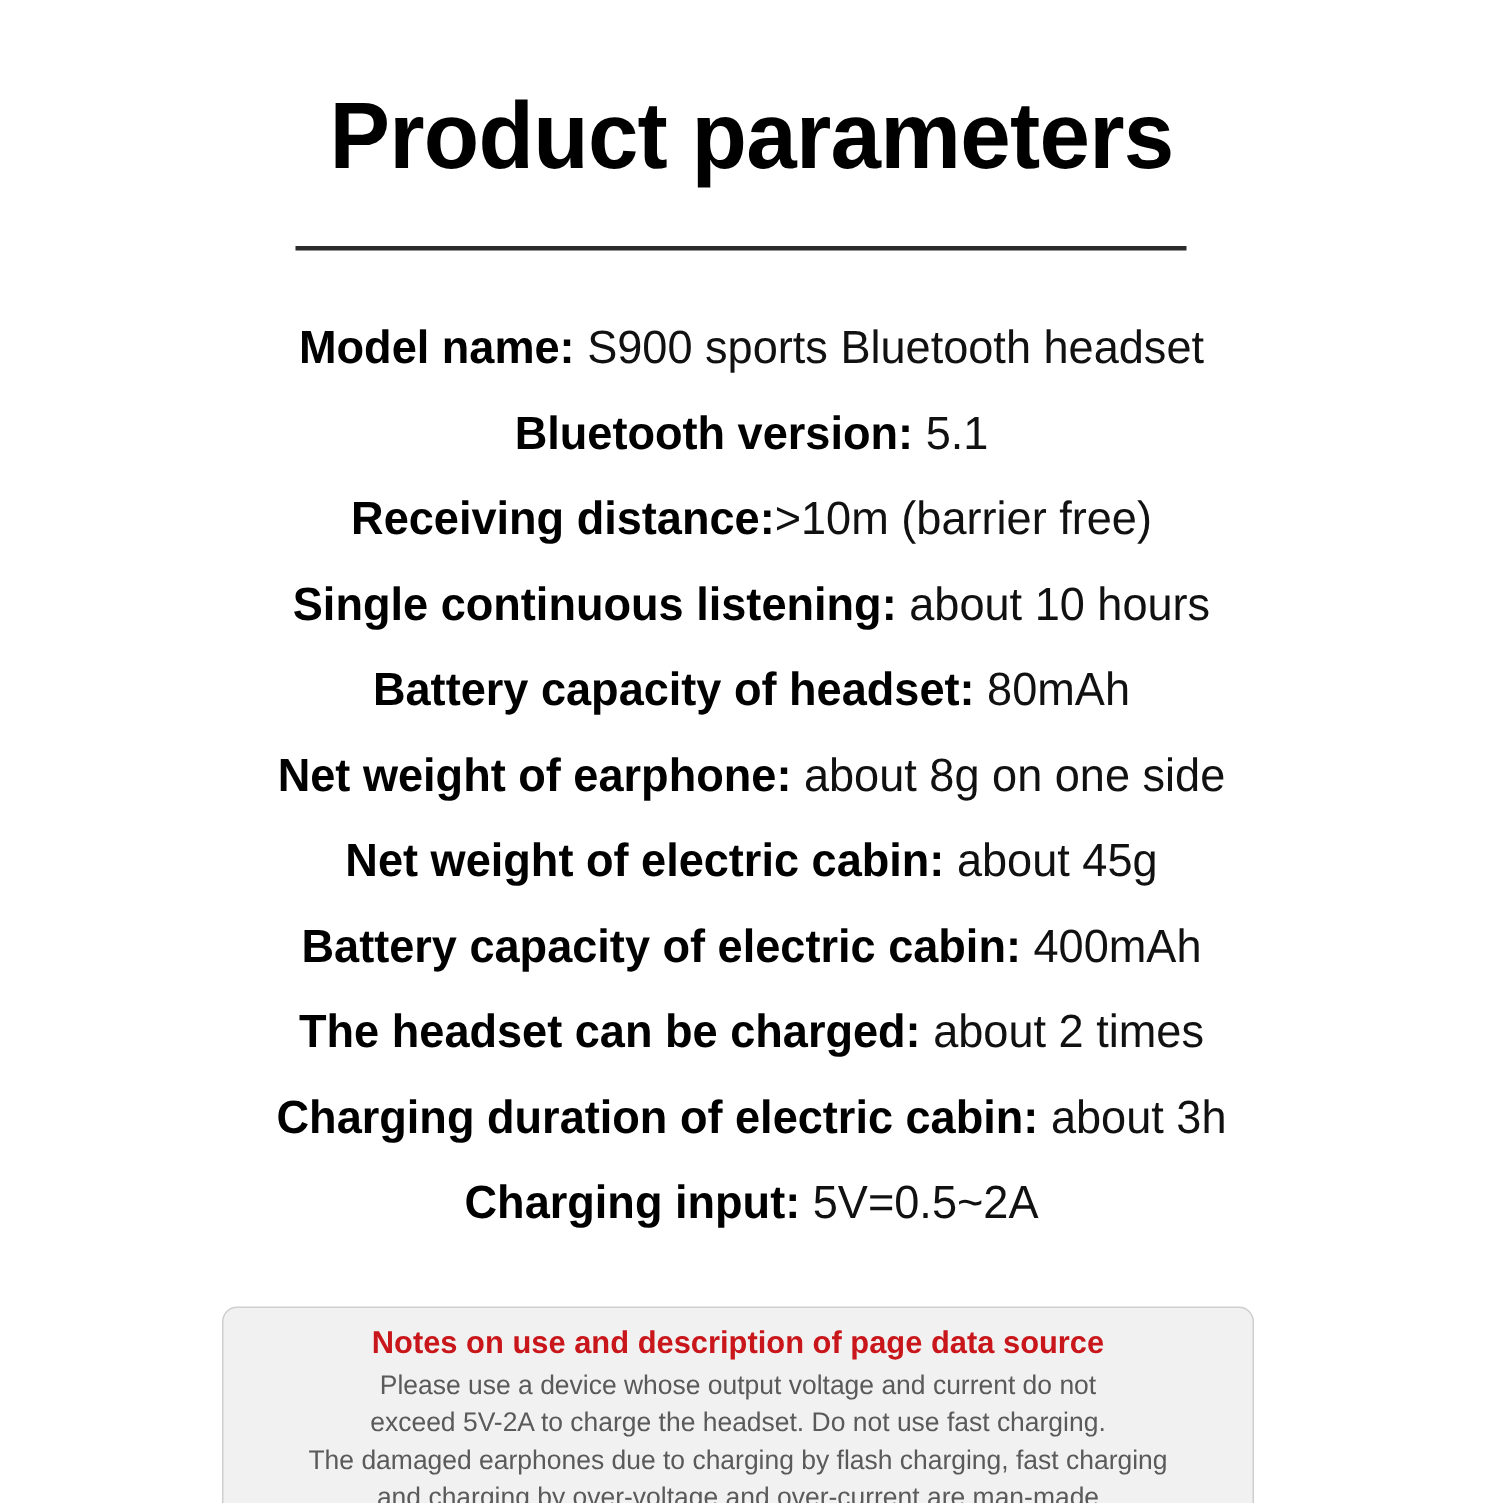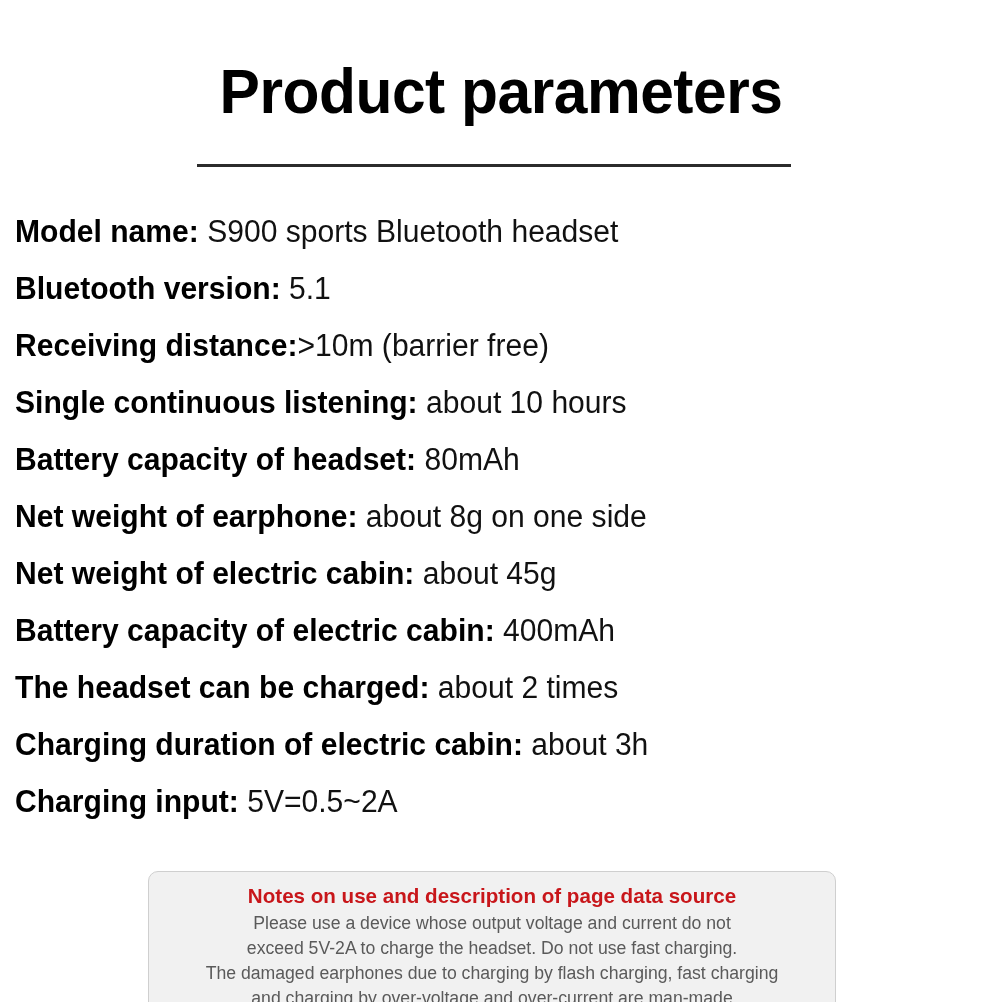--- a/index.html
+++ b/index.html
@@ -47,20 +47,21 @@
     height: 3px;
     background: #2b2b2b;
   }
 
   
   .params {
     position: absolute;
     top: 183px;
     left: 0;
     width: 1002px;
+    text-align: center;
   }
 
   .param-line {
     font-size: 31px;
     line-height: 57px;
     color: #000000;
     white-space: nowrap;
     transform: scaleX(0.97);
     transform-origin: center center;
   }

